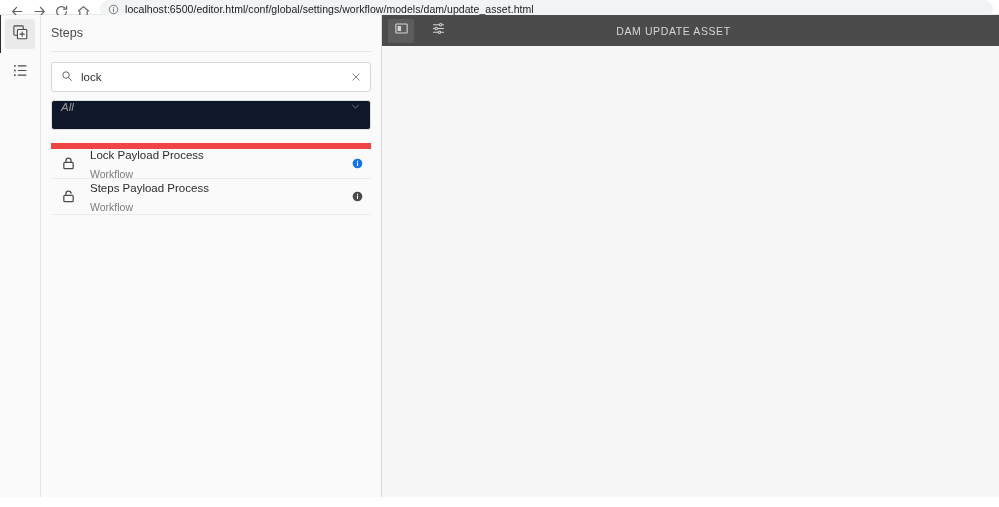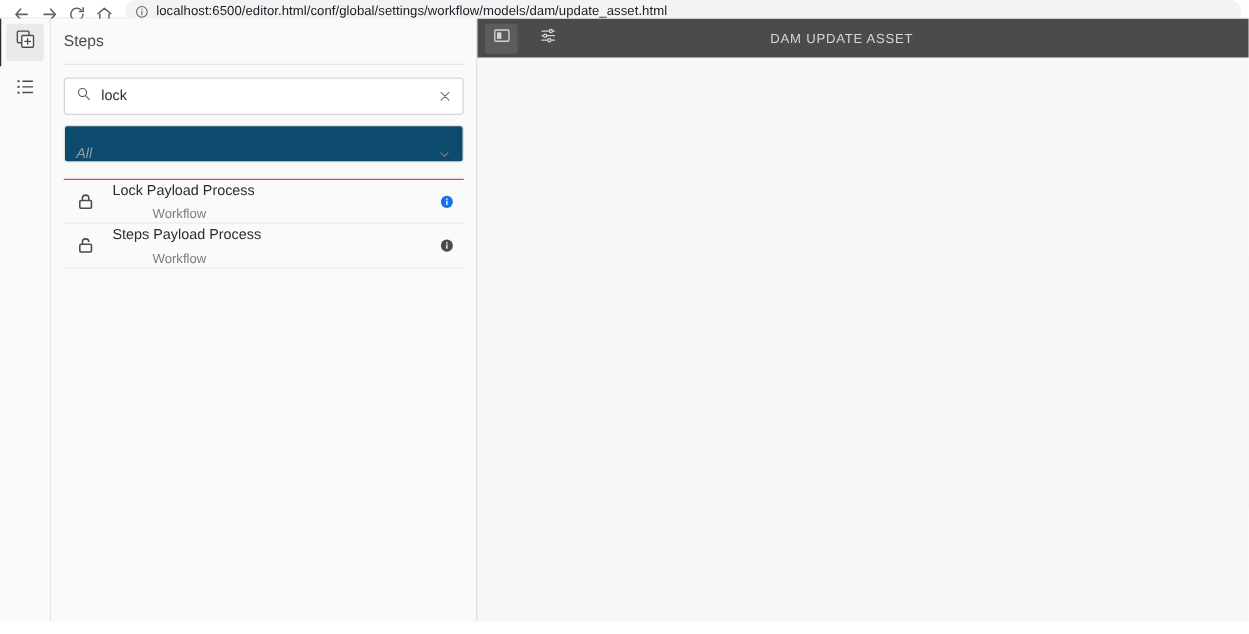--- a/index.html
+++ b/index.html
@@ -120,56 +120,56 @@
   .search-box .search-value {
     flex: 1 1 auto;
     font-size: 11.5px;
     color: #2c2c2c;
   }
   .clear-x { color: #6e6e6e; display: flex; }
 
   .select-box {
     height: 30px;
     margin-top: 8px;
-    background: #0c4a6e;
+    background: #0f172a;
     border: 1px solid #e0e0e0;
     border-radius: 3px;
     display: flex;
-    align-items: flex-end;
+    align-items: flex-start;
     padding: 0 9px;
   }
   .select-value {
     flex: 1 1 auto;
     font-size: 11.5px;
     color: #9a9a9a;
     font-style: italic;
   }
   .chevron { color: #7b7b7b; display: flex; }
 
   .results { margin-top: 13px; }
   .result-row {
     height: 36px;
     display: flex;
     align-items: center;
     gap: 11px;
     padding: 0 8px 0 6px;
     border-bottom: 1px solid #ececec;
   }
-  .result-row:first-child { border-top: 1px solid #ef4444; }
+  .result-row:first-child { border-top: 6px solid #ef4444; }
   .row-icon {
     width: 22px;
     display: flex;
     align-items: center;
     justify-content: center;
     color: #4b4b4b;
     flex: 0 0 22px;
   }
   .row-text { flex: 1 1 auto; line-height: 1.15; }
   .row-title { font-size: 11.5px; color: #2c2c2c; }
-  .row-sub { font-size: 10.5px; color: #7c7c7c; margin-top: 1px; margin-left: 32px; }
+  .row-sub { font-size: 10.5px; color: #7c7c7c; margin-top: 1px; }
   .row-info { flex: 0 0 auto; display: flex; }
 
   
   .canvas-wrap {
     flex: 1 1 auto;
     display: flex;
     flex-direction: column;
     background: #f7f7f7;
     min-width: 0;
   }

